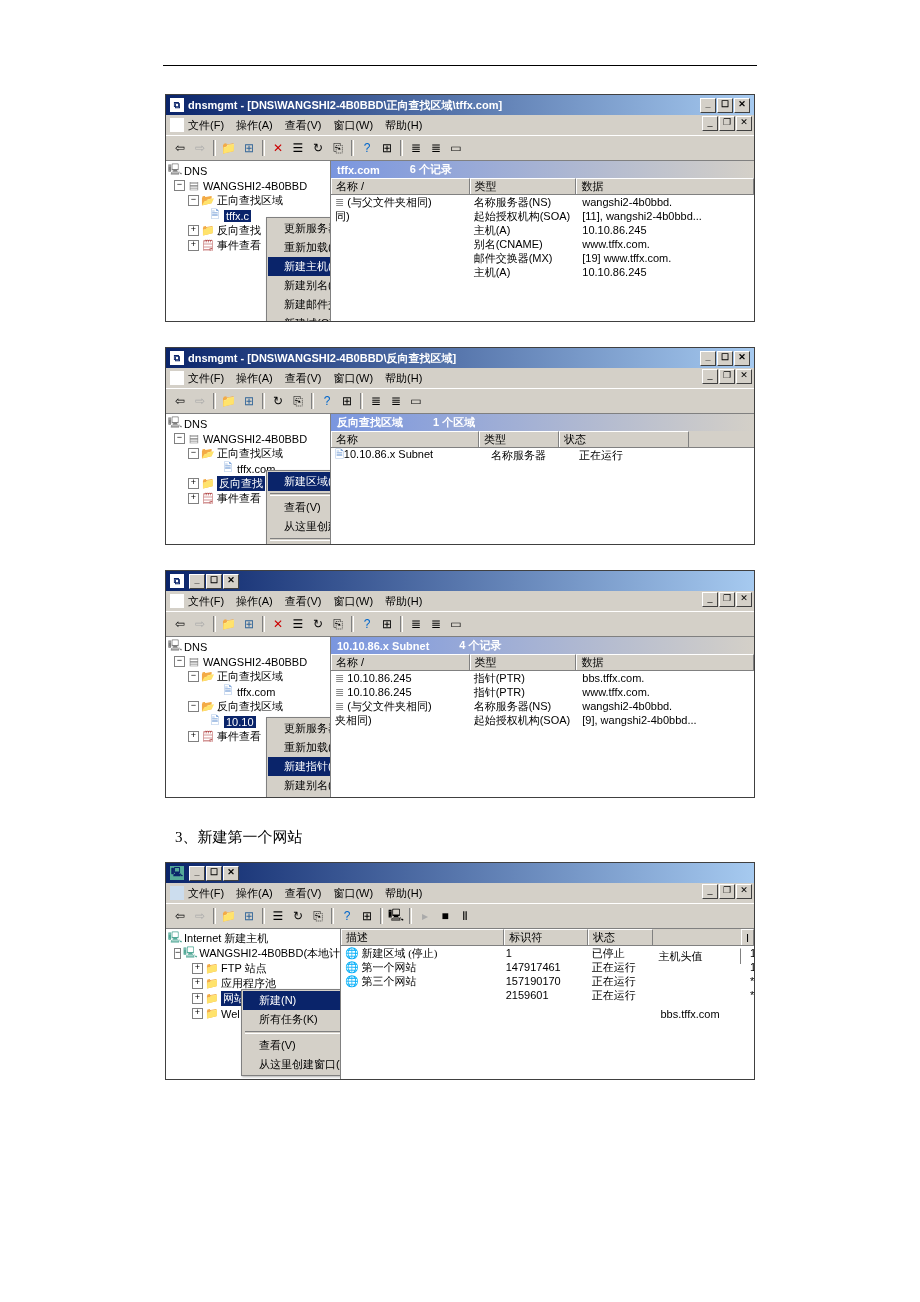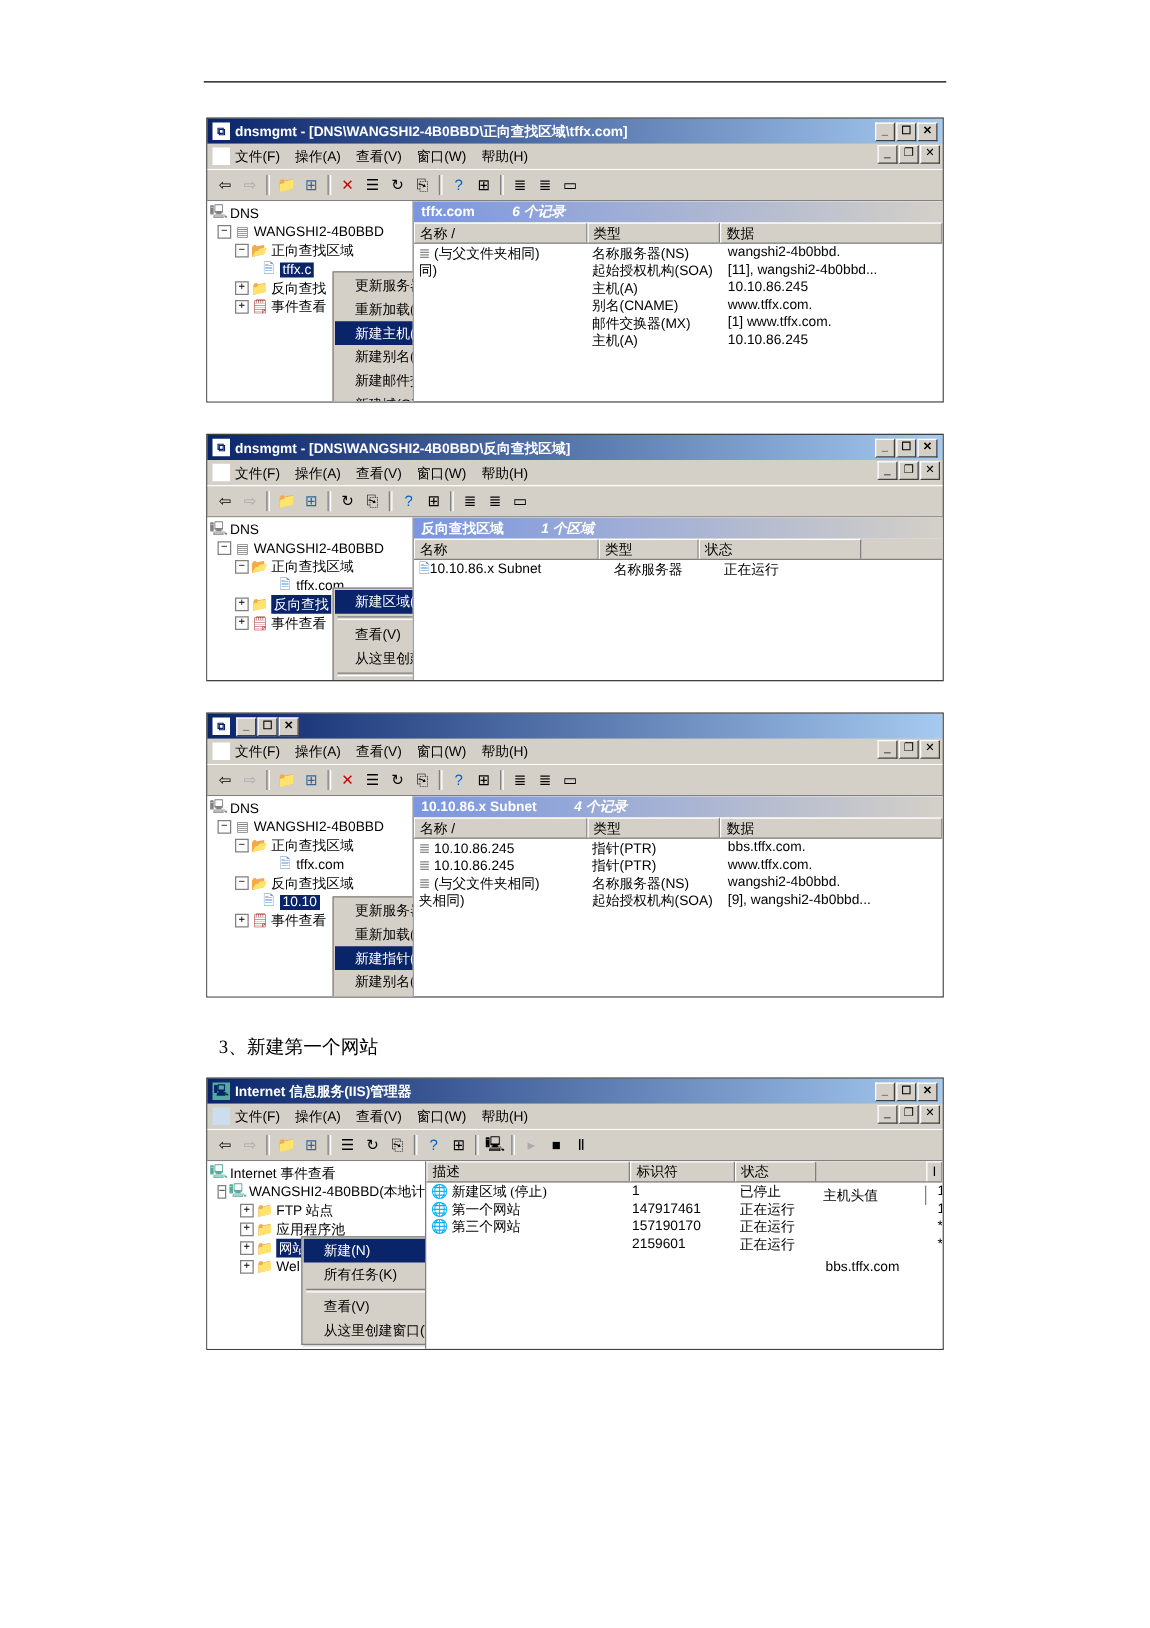--- a/index.html
+++ b/index.html
@@ -150,21 +150,21 @@
   .listpane { flex: 1; font-size: 11px; overflow: hidden; }
   .listheader-bar {
     background: linear-gradient(90deg, #7a96df 0%, #d4d0c8 100%);
     color: #fff;
     font-weight: bold;
     padding: 1px 6px;
     height: 15px;
     display: flex; align-items: center;
     font-size: 11px;
   }
-  .listheader-bar .rcount { margin-left: 30px; font-style: italic; }
+  .listheader-bar .rcount { margin-left: 30px; }
   .listcols {
     display: flex;
     background: #d4d0c8;
     border-bottom: 1px solid #808080;
     height: 16px;
     align-items: center;
   }
   .listcols .col {
     border-right: 1px solid #808080;
     border-top: 1px solid #fff;
@@ -328,21 +328,21 @@
               <div class="cell cC">10.10.86.245</div>
             </div>
           <div class="listrow">
               <div class="cell cA"></div>
               <div class="cell cB">别名(CNAME)</div>
               <div class="cell cC">www.tffx.com.</div>
             </div>
           <div class="listrow">
               <div class="cell cA"></div>
               <div class="cell cB">邮件交换器(MX)</div>
-              <div class="cell cC">[1]  www.tffx.com.</div>
+              <div class="cell cC">[19]  www.tffx.com.</div>
             </div>
           <div class="listrow">
               <div class="cell cA"></div>
               <div class="cell cB">主机(A)</div>
               <div class="cell cC">10.10.86.245</div>
             </div>
         </div>
       </div>
     </div>
   </div>
@@ -569,21 +569,20 @@
         </div>
       </div>
     </div>
   </div>
 
   <div class="section-heading">3、新建第一个网站</div>
 
   <div class="window" style="margin-bottom:0;">
     <div class="titlebar">
       <span class="tb-icon" style="background:#5a9">🖳</span>
-      <span class="tb-text">Internet 信息服务(IIS)管理器</span>
       <div class="winbtns">
         <div class="winbtn">_</div>
         <div class="winbtn">☐</div>
         <div class="winbtn">✕</div>
       </div>
     </div>
     <div class="menubar">
       <span class="micon" style="background:#cde"></span>
       <span class="mitem">文件(F)</span>
       <span class="mitem">操作(A)</span>
@@ -613,21 +612,21 @@
       <div class="tbtn">🖳</div>
       <div class="tsep"></div>
       <div class="tbtn" style="color:#aaa">▸</div>
       <div class="tbtn">■</div>
       <div class="tbtn">Ⅱ</div>
     </div>
     <div class="content" style="min-height:150px;">
       <div class="tree" style="position:relative;width:170px;">
         <div class="tree-row">
             <span class="ticon" style="color:#5a9">🖳</span>
-            <span class="label">Internet 事件查看</span>
+            <span class="label">Internet 新建主机</span>
           </div>
         <div class="tree-row" style="padding-left:6px;">
             <span class="exp">−</span>
             <span class="ticon" style="color:#5a9">🖳</span>
             <span class="label">WANGSHI2-4B0BBD(本地计</span>
           </div>
         <div class="tree-row" style="padding-left:24px;">
             <span class="exp">+</span>
             <span class="ticon folder">📁</span>
             <span class="label">FTP 站点</span>

